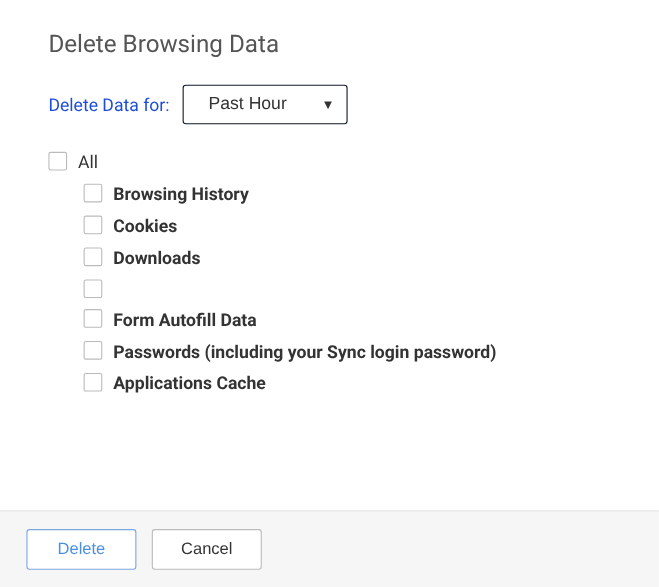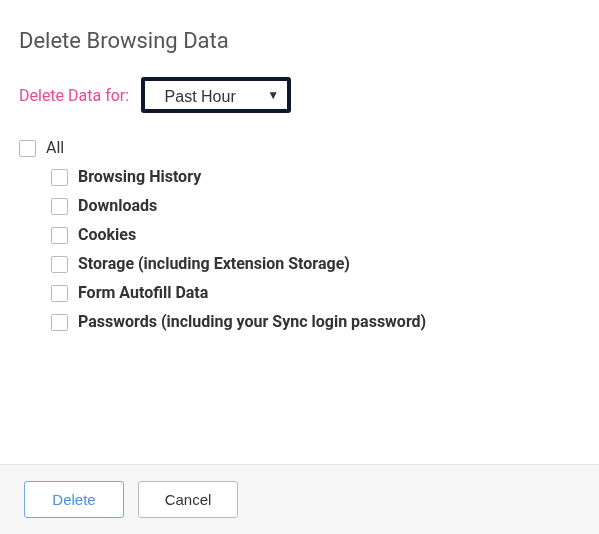--- a/index.html
+++ b/index.html
@@ -9,46 +9,46 @@
     }
     body {
       font-family: -apple-system, BlinkMacSystemFont, "Segoe UI", Roboto, Helvetica, Arial, sans-serif;
       background: #fff;
       color: #333;
       width: 599px;
       height: 534px;
       position: relative;
     }
     .content {
-      padding: 28px 28px 20px 19px;
+      padding: 28px 28px 20px 44px;
     }
     .title {
       font-size: 22px;
       font-weight: 400;
       color: #555;
       margin-bottom: 24px;
     }
     .time-range-row {
       display: flex;
       align-items: center;
       gap: 12px;
       margin-bottom: 20px;
     }
     .time-range-label {
       font-size: 16px;
-      color: #ec4899;
+      color: #1d4ed8;
     }
     .select-wrap {
       position: relative;
       display: inline-block;
     }
     .select {
       appearance: none;
       -webkit-appearance: none;
-      border: 4px solid #0f172a;
+      border: 1px solid #0f172a;
       border-radius: 3px;
       background: #fff;
       padding: 7px 44px 7px 12px;
       font-size: 16px;
       color: #333;
       cursor: pointer;
       min-width: 150px;
       height: 36px;
     }
     .select-caret {
@@ -58,21 +58,21 @@
       transform: translateY(-50%);
       pointer-events: none;
       color: #333;
       font-size: 12px;
     }
     .check-list {
       list-style: none;
     }
     .check-item {
       display: flex;
-      align-items: flex-end;
+      align-items: flex-start;
       gap: 10px;
       padding: 5px 0;
     }
     .check-item.sub {
       padding-left: 32px;
       font-weight: bold;
     }
     .checkbox {
       width: 17px;
       height: 17px;
@@ -131,37 +131,40 @@
       <span class="checkbox" role="checkbox" aria-checked="false"></span>
       <span class="check-label">All</span>
     </li>
 
     <li class="check-item sub">
       <span class="checkbox" role="checkbox" aria-checked="false"></span>
       <span class="check-label">Browsing History</span>
     </li>
     <li class="check-item sub">
       <span class="checkbox" role="checkbox" aria-checked="false"></span>
+      <span class="check-label">Cookies</span>
+    </li>
+    <li class="check-item sub">
+      <span class="checkbox" role="checkbox" aria-checked="false"></span>
       <span class="check-label">Downloads</span>
     </li>
     <li class="check-item sub">
       <span class="checkbox" role="checkbox" aria-checked="false"></span>
-      <span class="check-label">Cookies</span>
-    </li>
-    <li class="check-item sub">
-      <span class="checkbox" role="checkbox" aria-checked="false"></span>
-      <span class="check-label">Storage (including Extension Storage)</span>
     </li>
     <li class="check-item sub">
       <span class="checkbox" role="checkbox" aria-checked="false"></span>
       <span class="check-label">Form Autofill Data</span>
     </li>
     <li class="check-item sub">
       <span class="checkbox" role="checkbox" aria-checked="false"></span>
       <span class="check-label">Passwords (including your Sync login password)</span>
+    </li>
+    <li class="check-item sub">
+      <span class="checkbox" role="checkbox" aria-checked="false"></span>
+      <span class="check-label">Applications Cache</span>
     </li>
   </ul>
 </div>
 
 <div class="footer">
   <button class="btn primary">Delete</button>
   <button class="btn">Cancel</button>
 </div>
 
 </body></html>

